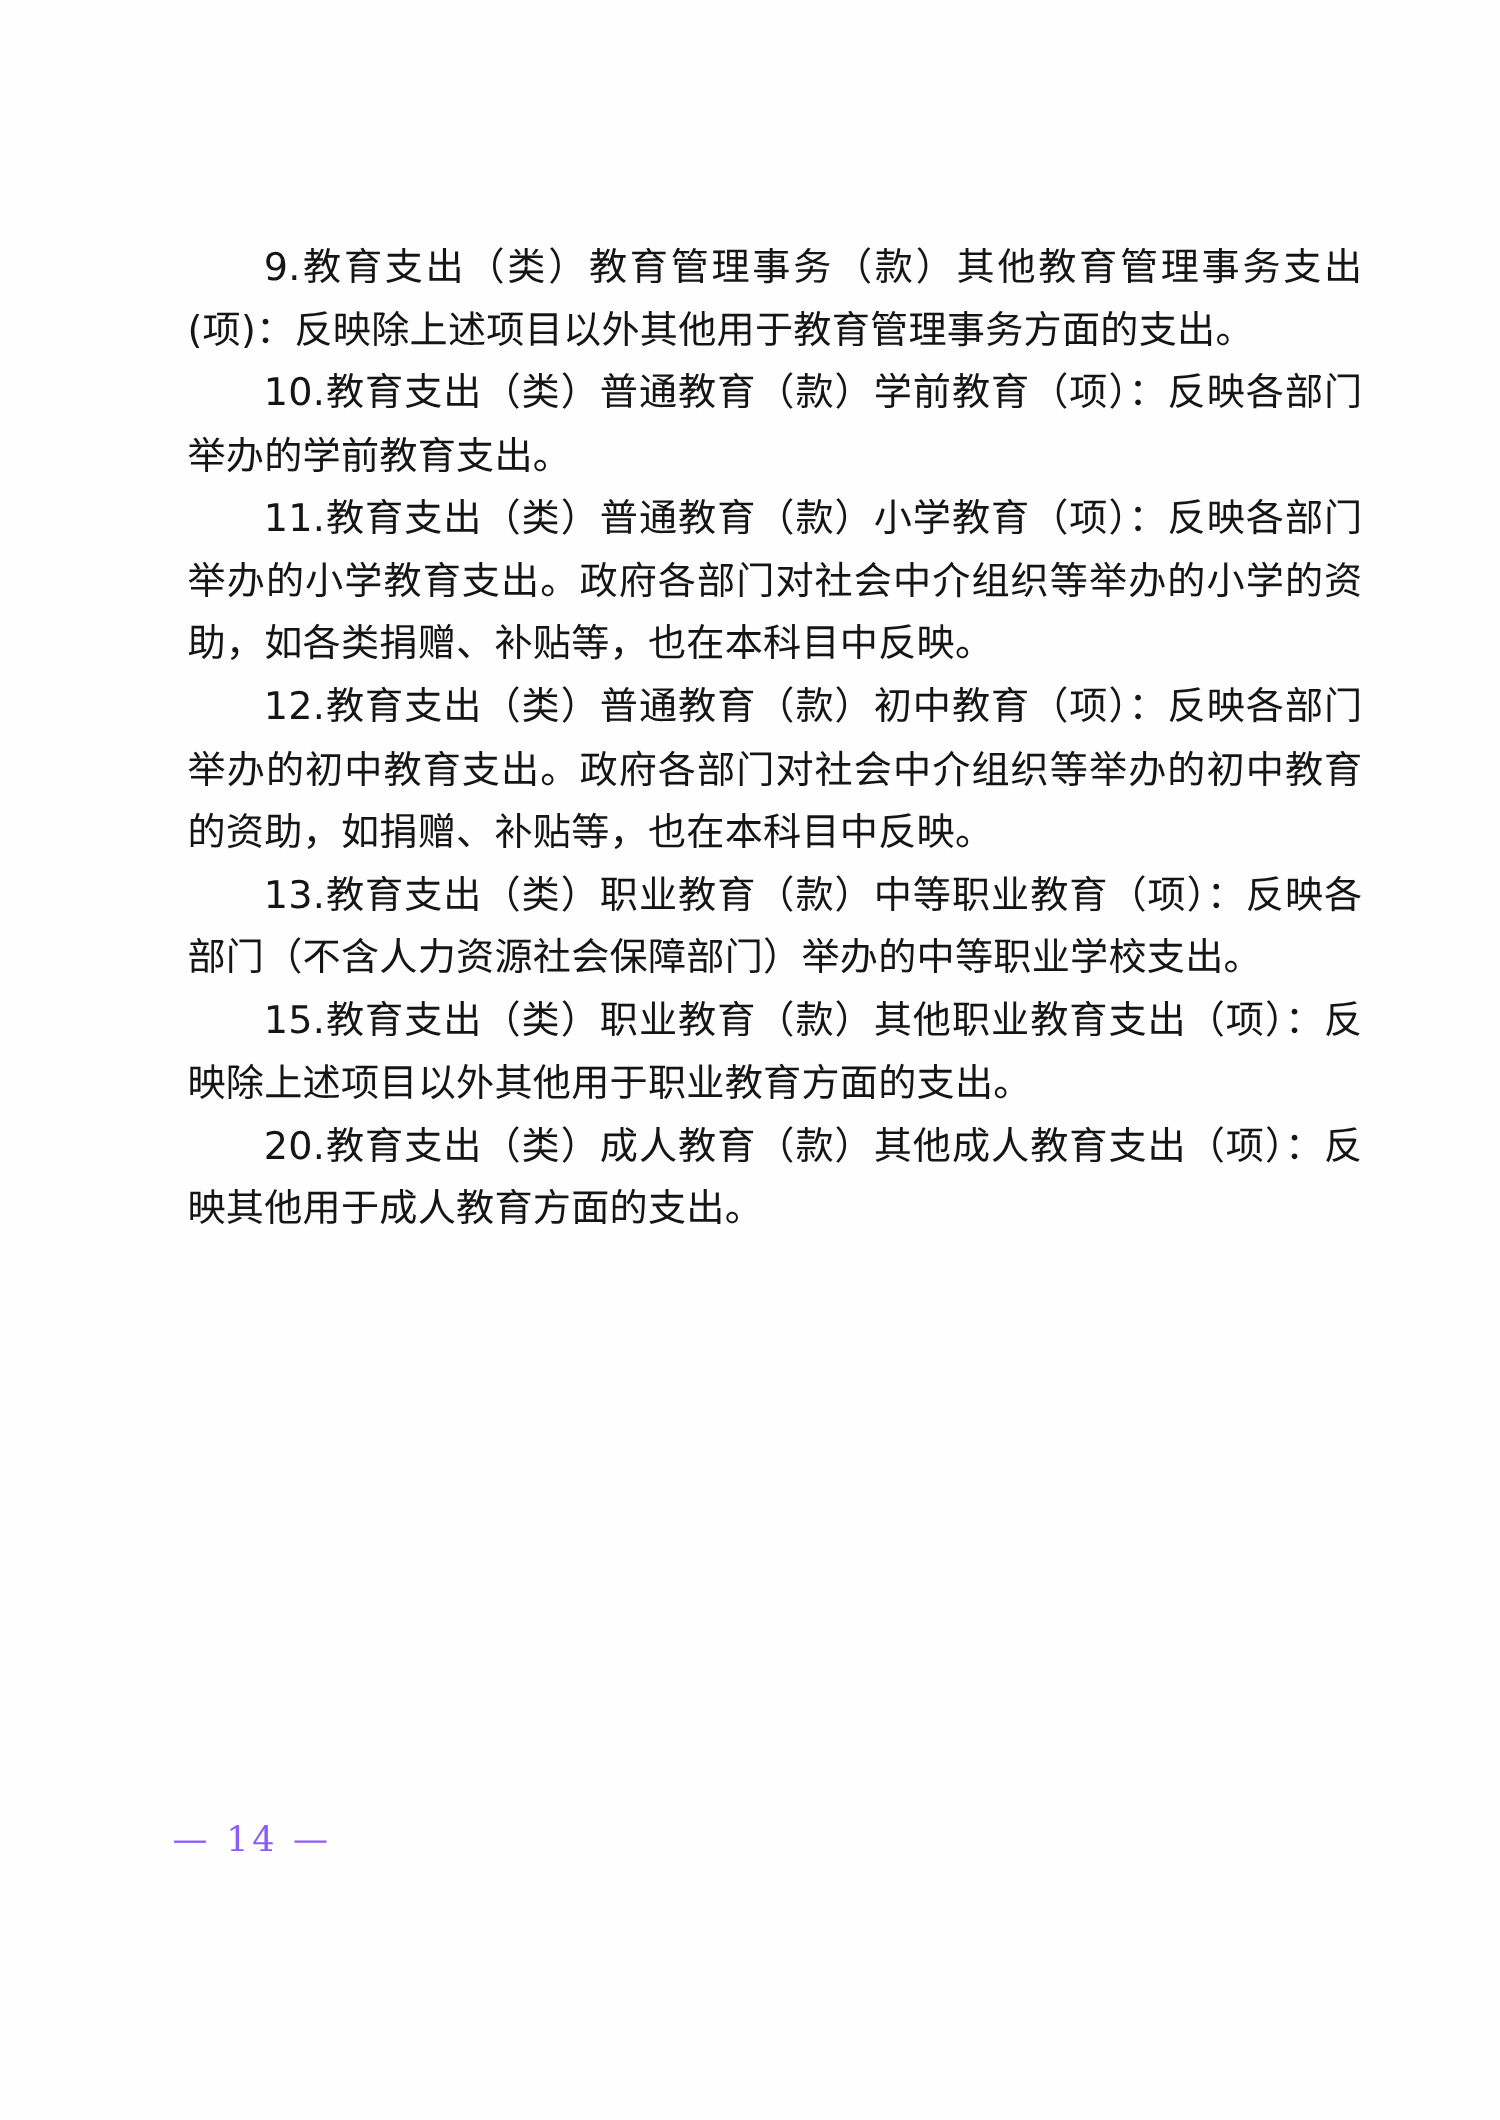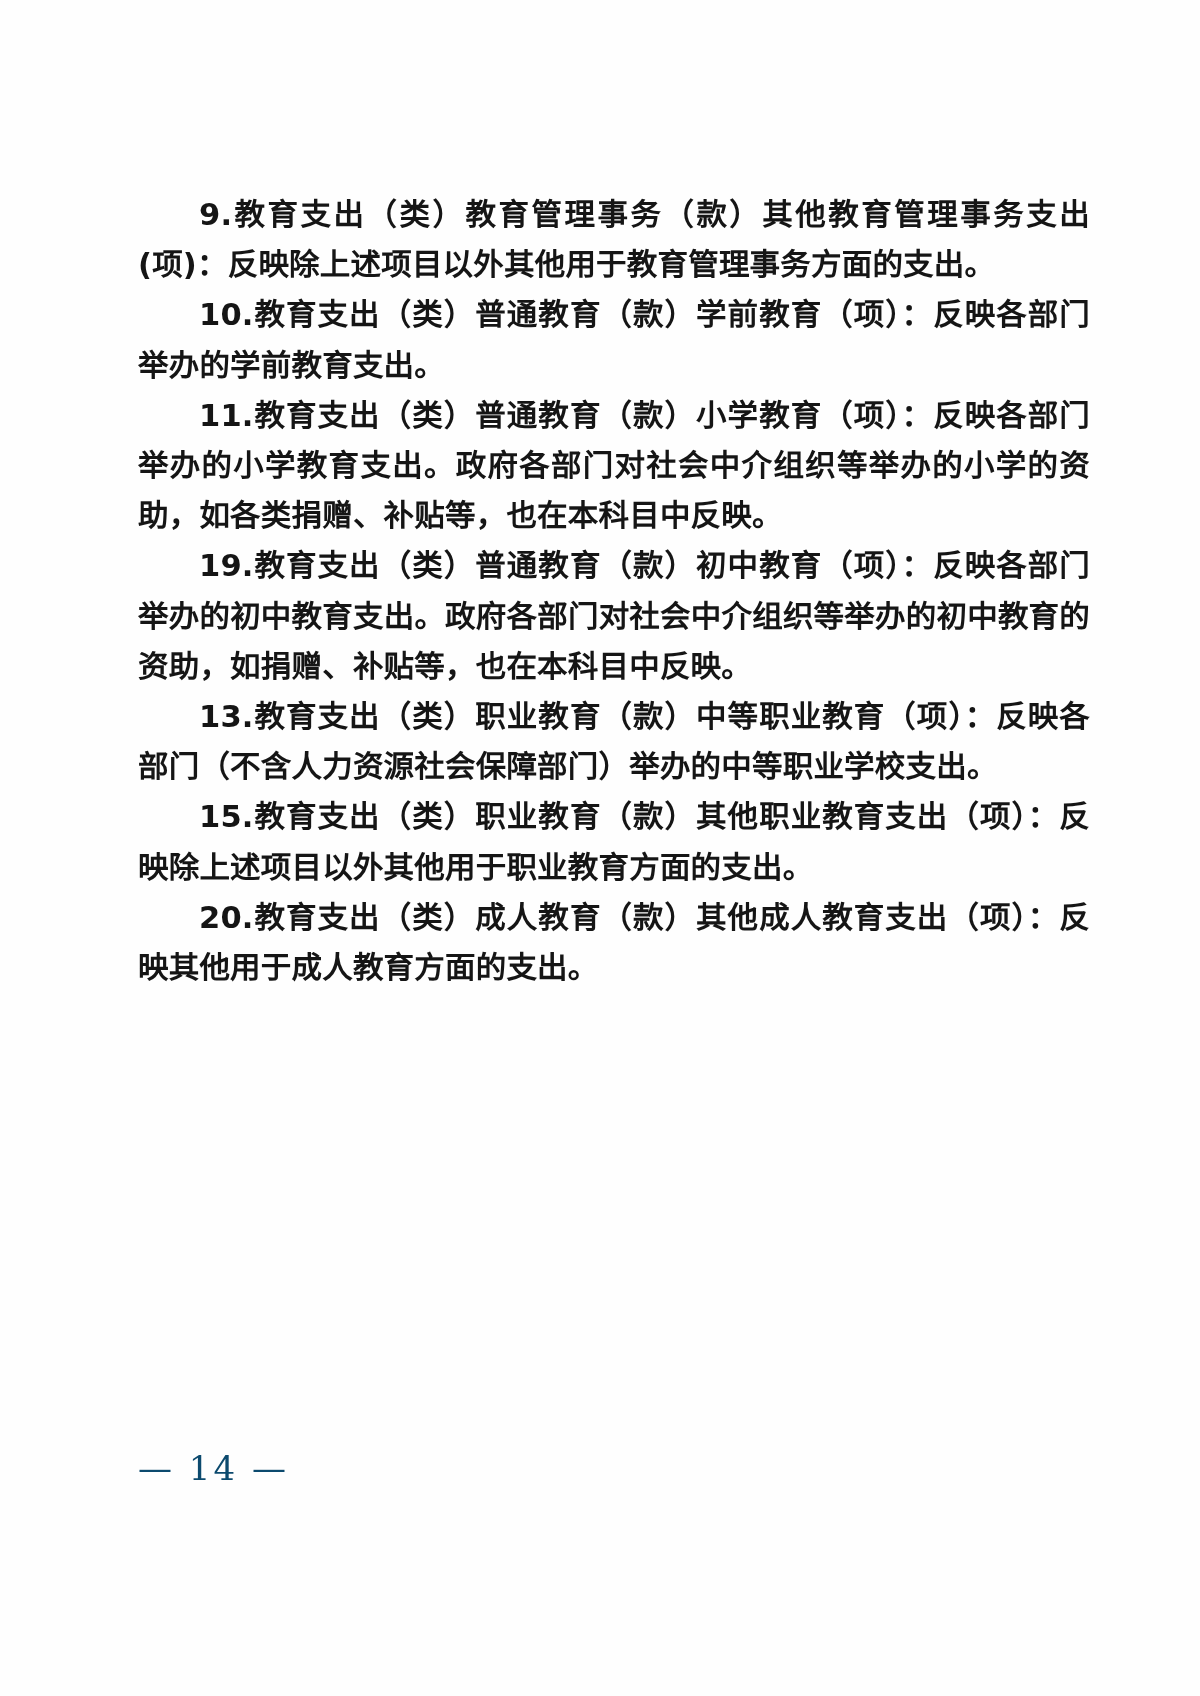--- a/index.html
+++ b/index.html
@@ -24,21 +24,22 @@
     position: relative;
     background: #fefefe;
   }
   .body-text {
     font-size: 30.5px;
     line-height: 50.2px;
     letter-spacing: 0.2px;
     text-align: justify;
     text-justify: inter-ideograph;
     color: #151515;
-    font-weight: 700;
+    font-weight: 400;
+    margin-left: 12px;
   }
   .para {
     margin: 0;
     text-indent: 2em;
     text-align: justify;
     text-justify: inter-ideograph;
     font-family: "DejaVu Sans", "Liberation Sans", sans-serif;
     -webkit-font-smoothing: antialiased;
   }
   .para + .para {
@@ -47,34 +48,34 @@
   .footer {
     position: absolute;
     left: 0;
     right: 0;
     bottom: 208px;
     text-align: left;
     padding-left: 138px;
   }
   .page-number {
     font-family: "DejaVu Serif", "Liberation Serif", serif;
-    font-size: 34px;
-    color: #0c4a6e;
+    font-size: 28px;
+    color: #8b5cf6;
     letter-spacing: 3px;
   }
 </style>
 </head>
 <body>
 
 <div class="page">
   <div class="body-text">
     <p class="para">9.教育支出（类）教育管理事务（款）其他教育管理事务支出(项)：反映除上述项目以外其他用于教育管理事务方面的支出。</p>
     <p class="para">10.教育支出（类）普通教育（款）学前教育（项）：反映各部门举办的学前教育支出。</p>
     <p class="para">11.教育支出（类）普通教育（款）小学教育（项）：反映各部门举办的小学教育支出。政府各部门对社会中介组织等举办的小学的资助，如各类捐赠、补贴等，也在本科目中反映。</p>
-    <p class="para">19.教育支出（类）普通教育（款）初中教育（项）：反映各部门举办的初中教育支出。政府各部门对社会中介组织等举办的初中教育的资助，如捐赠、补贴等，也在本科目中反映。</p>
+    <p class="para">12.教育支出（类）普通教育（款）初中教育（项）：反映各部门举办的初中教育支出。政府各部门对社会中介组织等举办的初中教育的资助，如捐赠、补贴等，也在本科目中反映。</p>
     <p class="para">13.教育支出（类）职业教育（款）中等职业教育（项）：反映各部门（不含人力资源社会保障部门）举办的中等职业学校支出。</p>
     <p class="para">15.教育支出（类）职业教育（款）其他职业教育支出（项）：反映除上述项目以外其他用于职业教育方面的支出。</p>
     <p class="para">20.教育支出（类）成人教育（款）其他成人教育支出（项）：反映其他用于成人教育方面的支出。</p>
   </div>
 
   <div class="footer">
     <span class="page-number">— 14 —</span>
   </div>
 </div>
 

